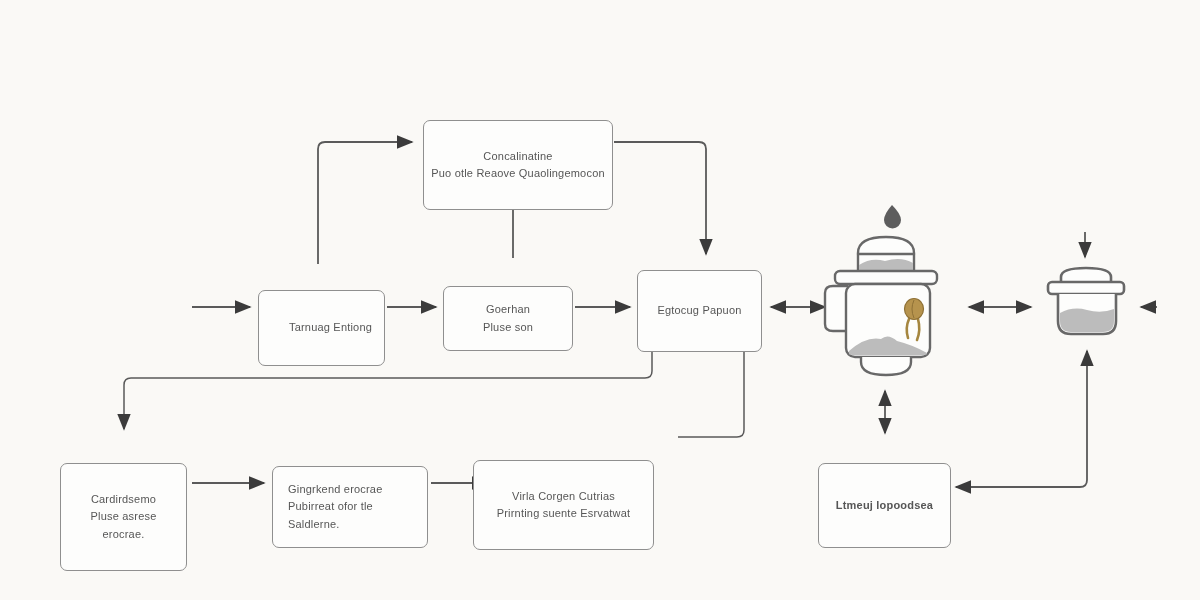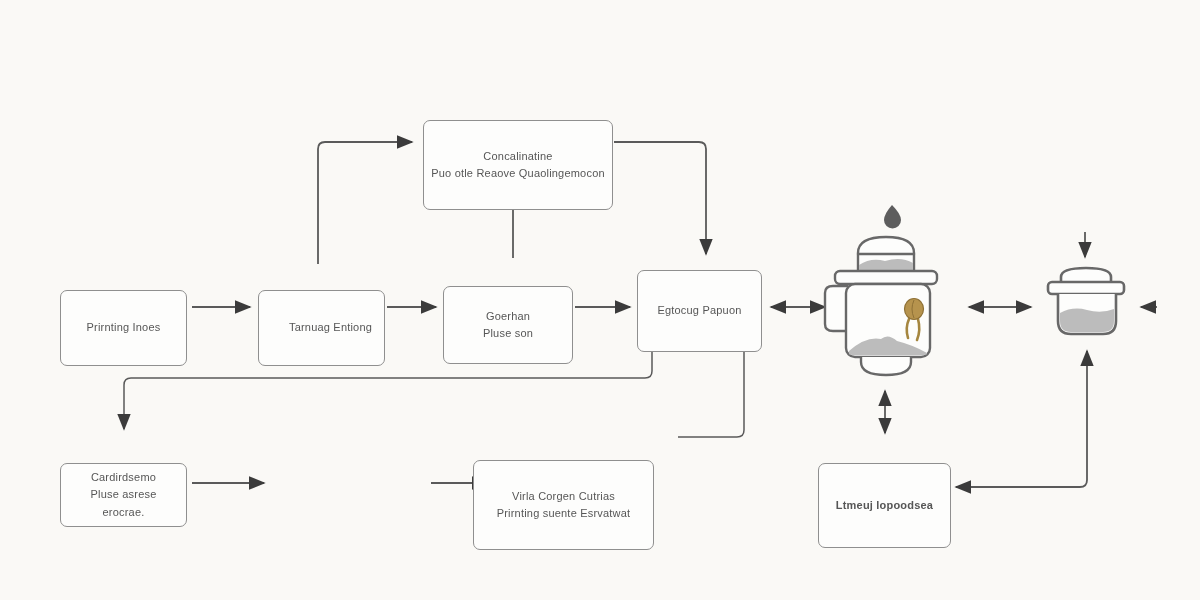--- a/index.html
+++ b/index.html
@@ -87,38 +87,40 @@
       <path class="pot-line" d="M1058,294 L1058,321 Q1058,334 1071,334 L1103,334 Q1116,334 1116,321 L1116,294"></path>
       <path class="powder" d="M1060,313 Q1073,306 1087,310 Q1101,314 1114,309 L1114,321 Q1114,332 1103,332 L1071,332 Q1060,332 1060,321 Z"></path>
     </g>
   </svg>
 
   <div class="box" style="left:423px;top:97px;width:190px;height:90px;">
     <div>Concalinatine</div>
     <div>Puo otle Reaove Quaolingemocon</div>
   </div>
 
-  <div class="box" style="left:60px;top:267px;width:127px;height:76px;">
-    <div>Prirnting Inoes</div>
-  </div>
   <div class="box" style="left:258px;top:267px;width:127px;height:76px;padding-left:18px;">
     <div>Tarnuag Entiong</div>
   </div>
-  <div class="box" style="left:443px;top:263px;width:130px;height:78px;">
+  <div class="box" style="left:443px;top:263px;width:130px;height:65px;">
     <div>Goerhan</div>
     <div>Pluse son</div>
   </div>
   <div class="box" style="left:637px;top:247px;width:125px;height:82px;">
     <div>Egtocug Papuon</div>
   </div>
 
-  <div class="box" style="left:60px;top:440px;width:127px;height:64px;">
+  <div class="box" style="left:60px;top:440px;width:127px;height:108px;">
     <div>Cardirdsemo</div>
     <div>Pluse asrese</div>
     <div>erocrae.</div>
+  </div>
+  <div class="box left-align" style="left:272px;top:443px;width:156px;height:82px;">
+    <div>Gingrkend erocrae</div>
+    <div>Pubirreat ofor tle</div>
+    <div>Saldlerne.</div>
   </div>
   <div class="box" style="left:473px;top:437px;width:181px;height:90px;">
     <div>Virla Corgen Cutrias</div>
     <div>Prirnting suente Esrvatwat</div>
   </div>
   <div class="box" style="left:818px;top:440px;width:133px;height:85px;font-weight:bold;">
     <div>Ltmeuj lopoodsea</div>
   </div>
 
 </div>

